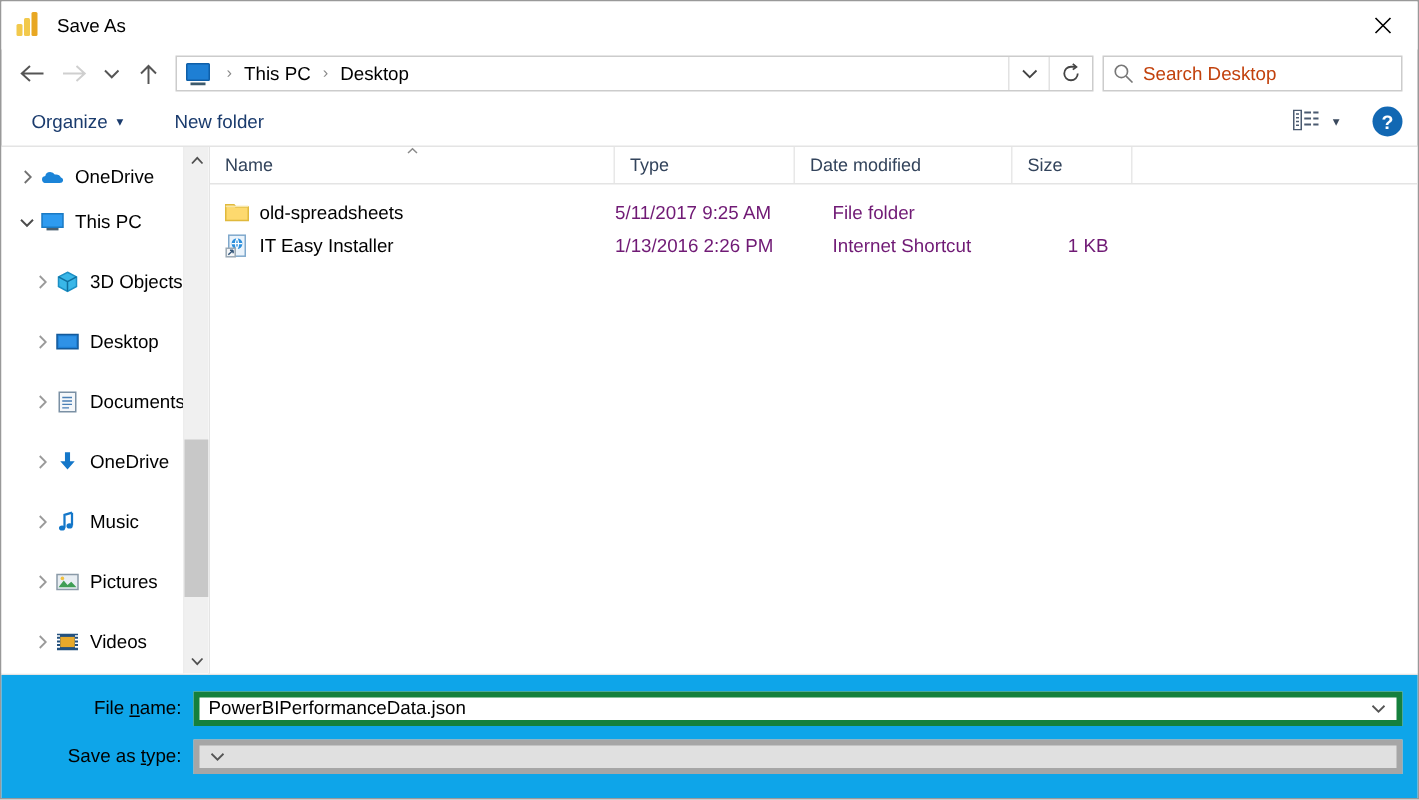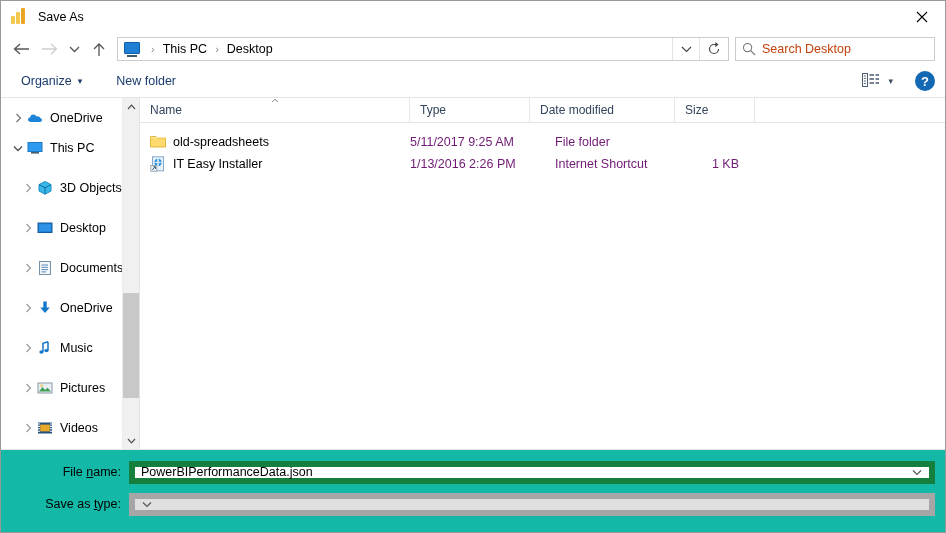--- a/index.html
+++ b/index.html
@@ -87,24 +87,24 @@
   .rows{flex:1;padding-top:8px;overflow:hidden;}
   .row{height:22px;display:flex;align-items:center;cursor:default;}
   .cell{font-size:12.5px;color:#000;display:flex;align-items:center;
     box-sizing:border-box;overflow:hidden;white-space:nowrap;}
   .cell.name{padding-left:10px;}
   .cell.dim{color:#701a75;}
   .file-ico{width:16px;height:16px;margin-right:7px;flex:0 0 auto;position:relative;}
   .cell.size{justify-content:flex-end;padding-right:16px;}
 
   
-  .form{height:82px;min-height:82px;background:#14b8a6;position:relative;padding-top:10px;box-sizing:border-box;}
+  .form{height:82px;min-height:82px;background:#0ea5e9;position:relative;padding-top:10px;box-sizing:border-box;}
   .frow{display:flex;align-items:center;height:24px;margin-bottom:8px;}
   .flabel{width:120px;text-align:right;padding-right:8px;font-size:12.5px;color:#000;}
-  .field{flex:1;margin-right:10px;height:23px;border:6px solid #15803d;display:flex;align-items:center;
+  .field{flex:1;margin-right:10px;height:23px;border:4px solid #15803d;display:flex;align-items:center;
     box-sizing:border-box;}
   .field.white{background:#fff;}
   .field.gray{background:#e0e0e0;border-color:#a6a6a6;}
   .field .val{flex:1;padding-left:6px;font-size:12.5px;color:#000;white-space:nowrap;overflow:hidden;}
   .field .drop{width:24px;height:21px;display:flex;align-items:center;justify-content:center;cursor:default;}
 
   
   .footer{height:46px;min-height:46px;background:#f0f0f0;display:flex;align-items:center;
     padding:0 12px 0 10px;position:relative;}
   .hide-folders{display:flex;align-items:center;cursor:default;color:#000;font-size:12.5px;}

